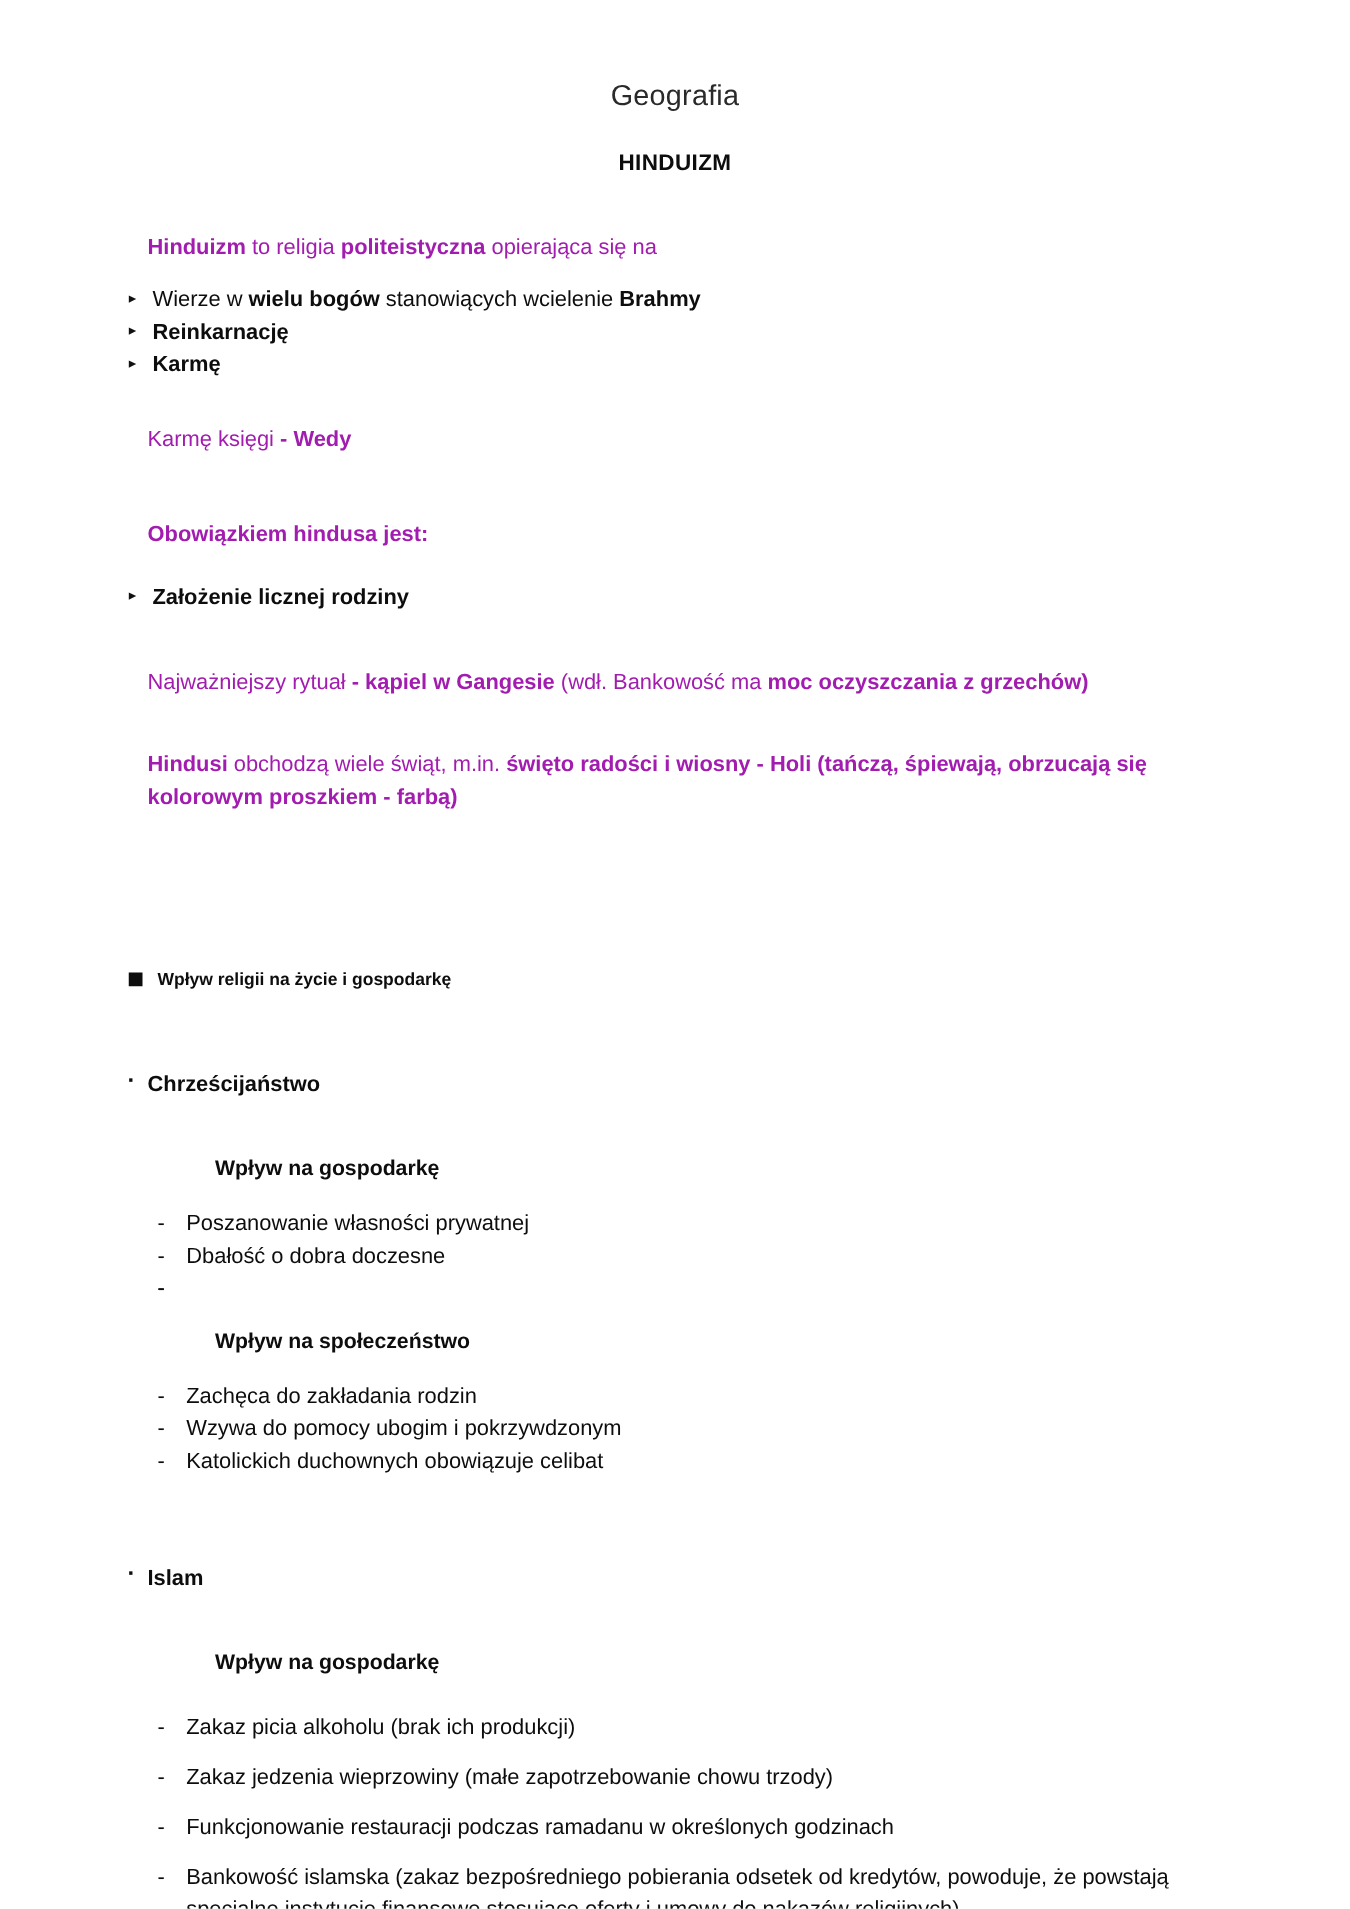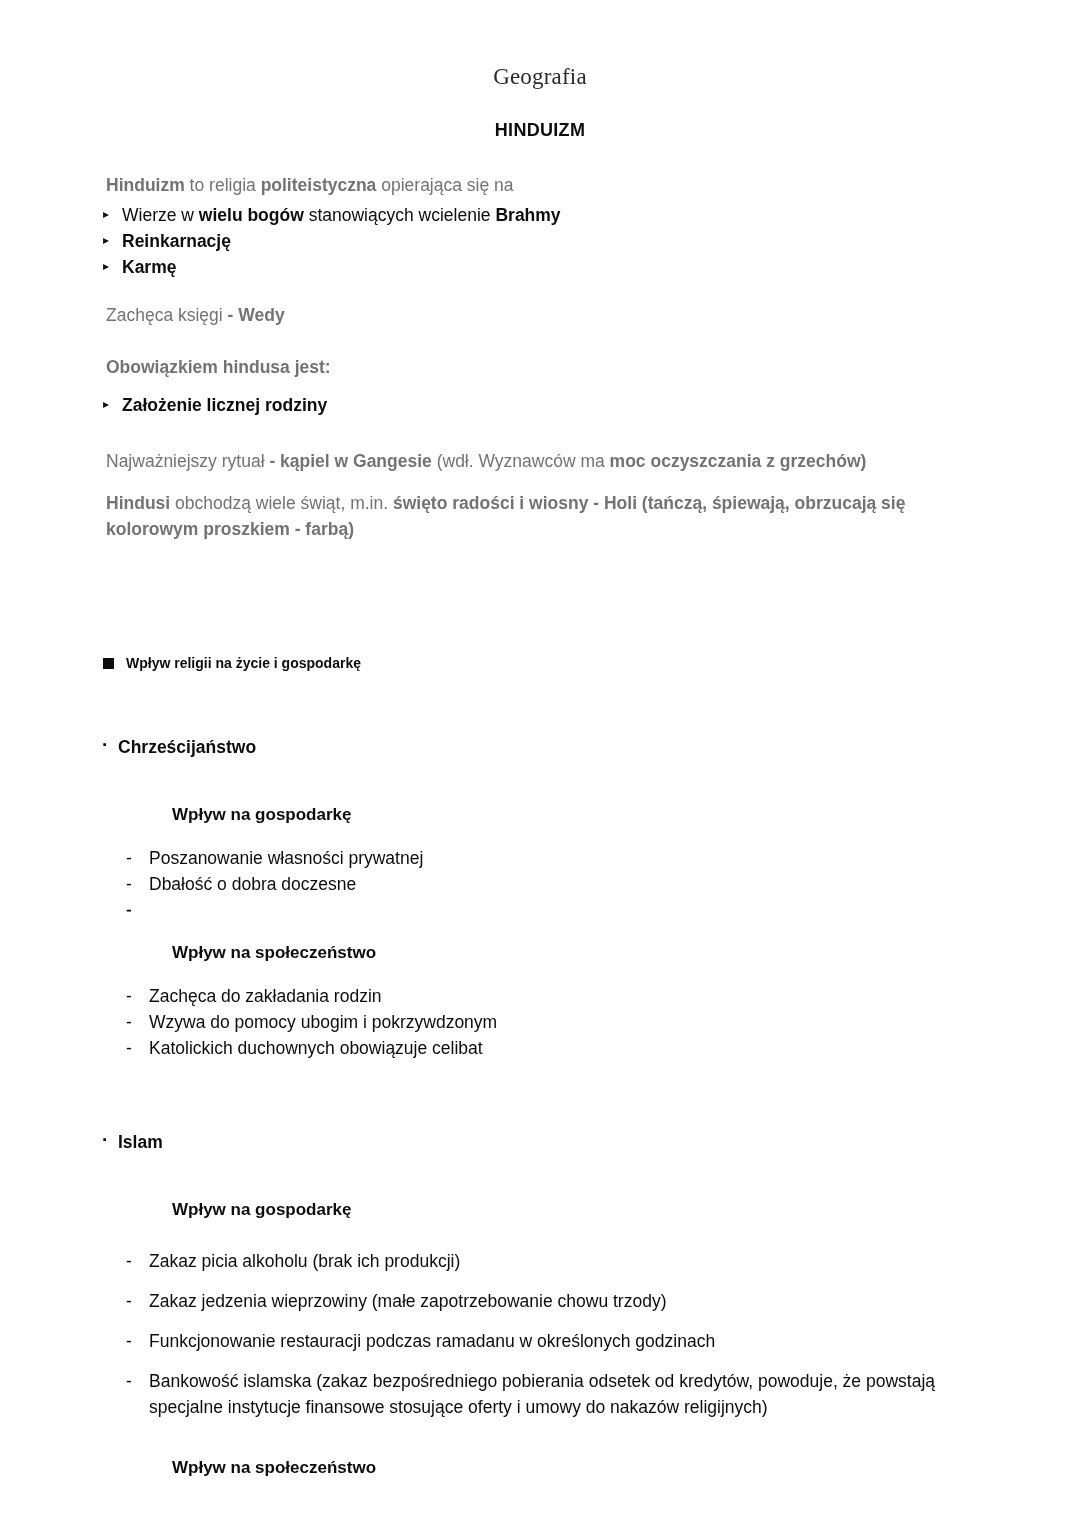--- a/index.html
+++ b/index.html
@@ -23,21 +23,21 @@
     width: 1080px;
     height: 1527px;
     box-sizing: border-box;
     padding: 0;
     background: #fff;
   }
 
   
   .doc-title {
     text-align: center;
-    font-family: Liberation Serif, serif;
+    font-family: Liberation Sans, sans-serif;
     font-size: 23px;
     font-weight: 400;
     color: #2a2a2a;
     letter-spacing: 0.2px;
     margin: 0;
     padding-top: 64px;
     line-height: 1.1;
   }
   .doc-subtitle {
     text-align: center;
@@ -52,24 +52,24 @@
 
   
   .content {
     position: absolute;
     left: 102px;
     top: 168px;
     width: 900px;
   }
 
   p.para {
-    margin: 4px;
-    font-size: 17.5px;
-    line-height: 26px;
-    color: #737373;
+    margin: 16px;
+    font-size: 17.5px;
+    line-height: 26px;
+    color: #a21caf;
   }
   .b { font-weight: bold; }
 
   
   .gap-sm { height: 8px; }
   .gap-md { height: 18px; }
   .gap-lg { height: 26px; }
   .gap-xl { height: 42px; }
   .gap-xxl { height: 72px; }
 
@@ -182,35 +182,35 @@
     <p class="para"><span class="b">Hinduizm</span><span> to religia </span><span class="b">politeistyczna</span><span> opierająca się na</span></p>
 
     <ul class="tri-list">
       <li><span class="tri-marker">▸</span><span>Wierze w </span><span class="b">wielu bogów</span><span> stanowiących wcielenie </span><span class="b">Brahmy</span></li>
       <li><span class="tri-marker">▸</span><span class="b">Reinkarnację</span></li>
       <li><span class="tri-marker">▸</span><span class="b">Karmę</span></li>
     </ul>
 
     <div class="gap-md"></div>
 
-    <p class="para"><span>Zachęca księgi </span><span class="b">- Wedy</span></p>
+    <p class="para"><span>Karmę księgi </span><span class="b">- Wedy</span></p>
 
     <div class="gap-md"></div>
 
     <p class="para b">Obowiązkiem hindusa jest:</p>
 
     <div class="gap-sm"></div>
 
     <ul class="tri-list">
       <li><span class="tri-marker">▸</span><span class="b">Założenie licznej rodziny</span></li>
     </ul>
 
     <div class="gap-lg"></div>
 
-    <p class="para"><span>Najważniejszy rytuał </span><span class="b">- kąpiel w Gangesie</span><span> (wdł. Wyznawców ma </span><span class="b">moc oczyszczania z grzechów)</span></p>
+    <p class="para"><span>Najważniejszy rytuał </span><span class="b">- kąpiel w Gangesie</span><span> (wdł. Bankowość ma </span><span class="b">moc oczyszczania z grzechów)</span></p>
 
     <div class="gap-sm"></div>
 
     <p class="para" style="width:880px;"><span class="b">Hindusi</span><span> obchodzą wiele świąt, m.in. </span><span class="b">święto radości i wiosny - Holi (tańczą, śpiewają, obrzucają się kolorowym proszkiem - farbą)</span></p>
 
     <div class="gap-xxl"></div>
     <div class="gap-md"></div>
 
     <p class="section-head"><span class="sq-marker"></span><span>Wpływ religii na życie i gospodarkę</span></p>
 

